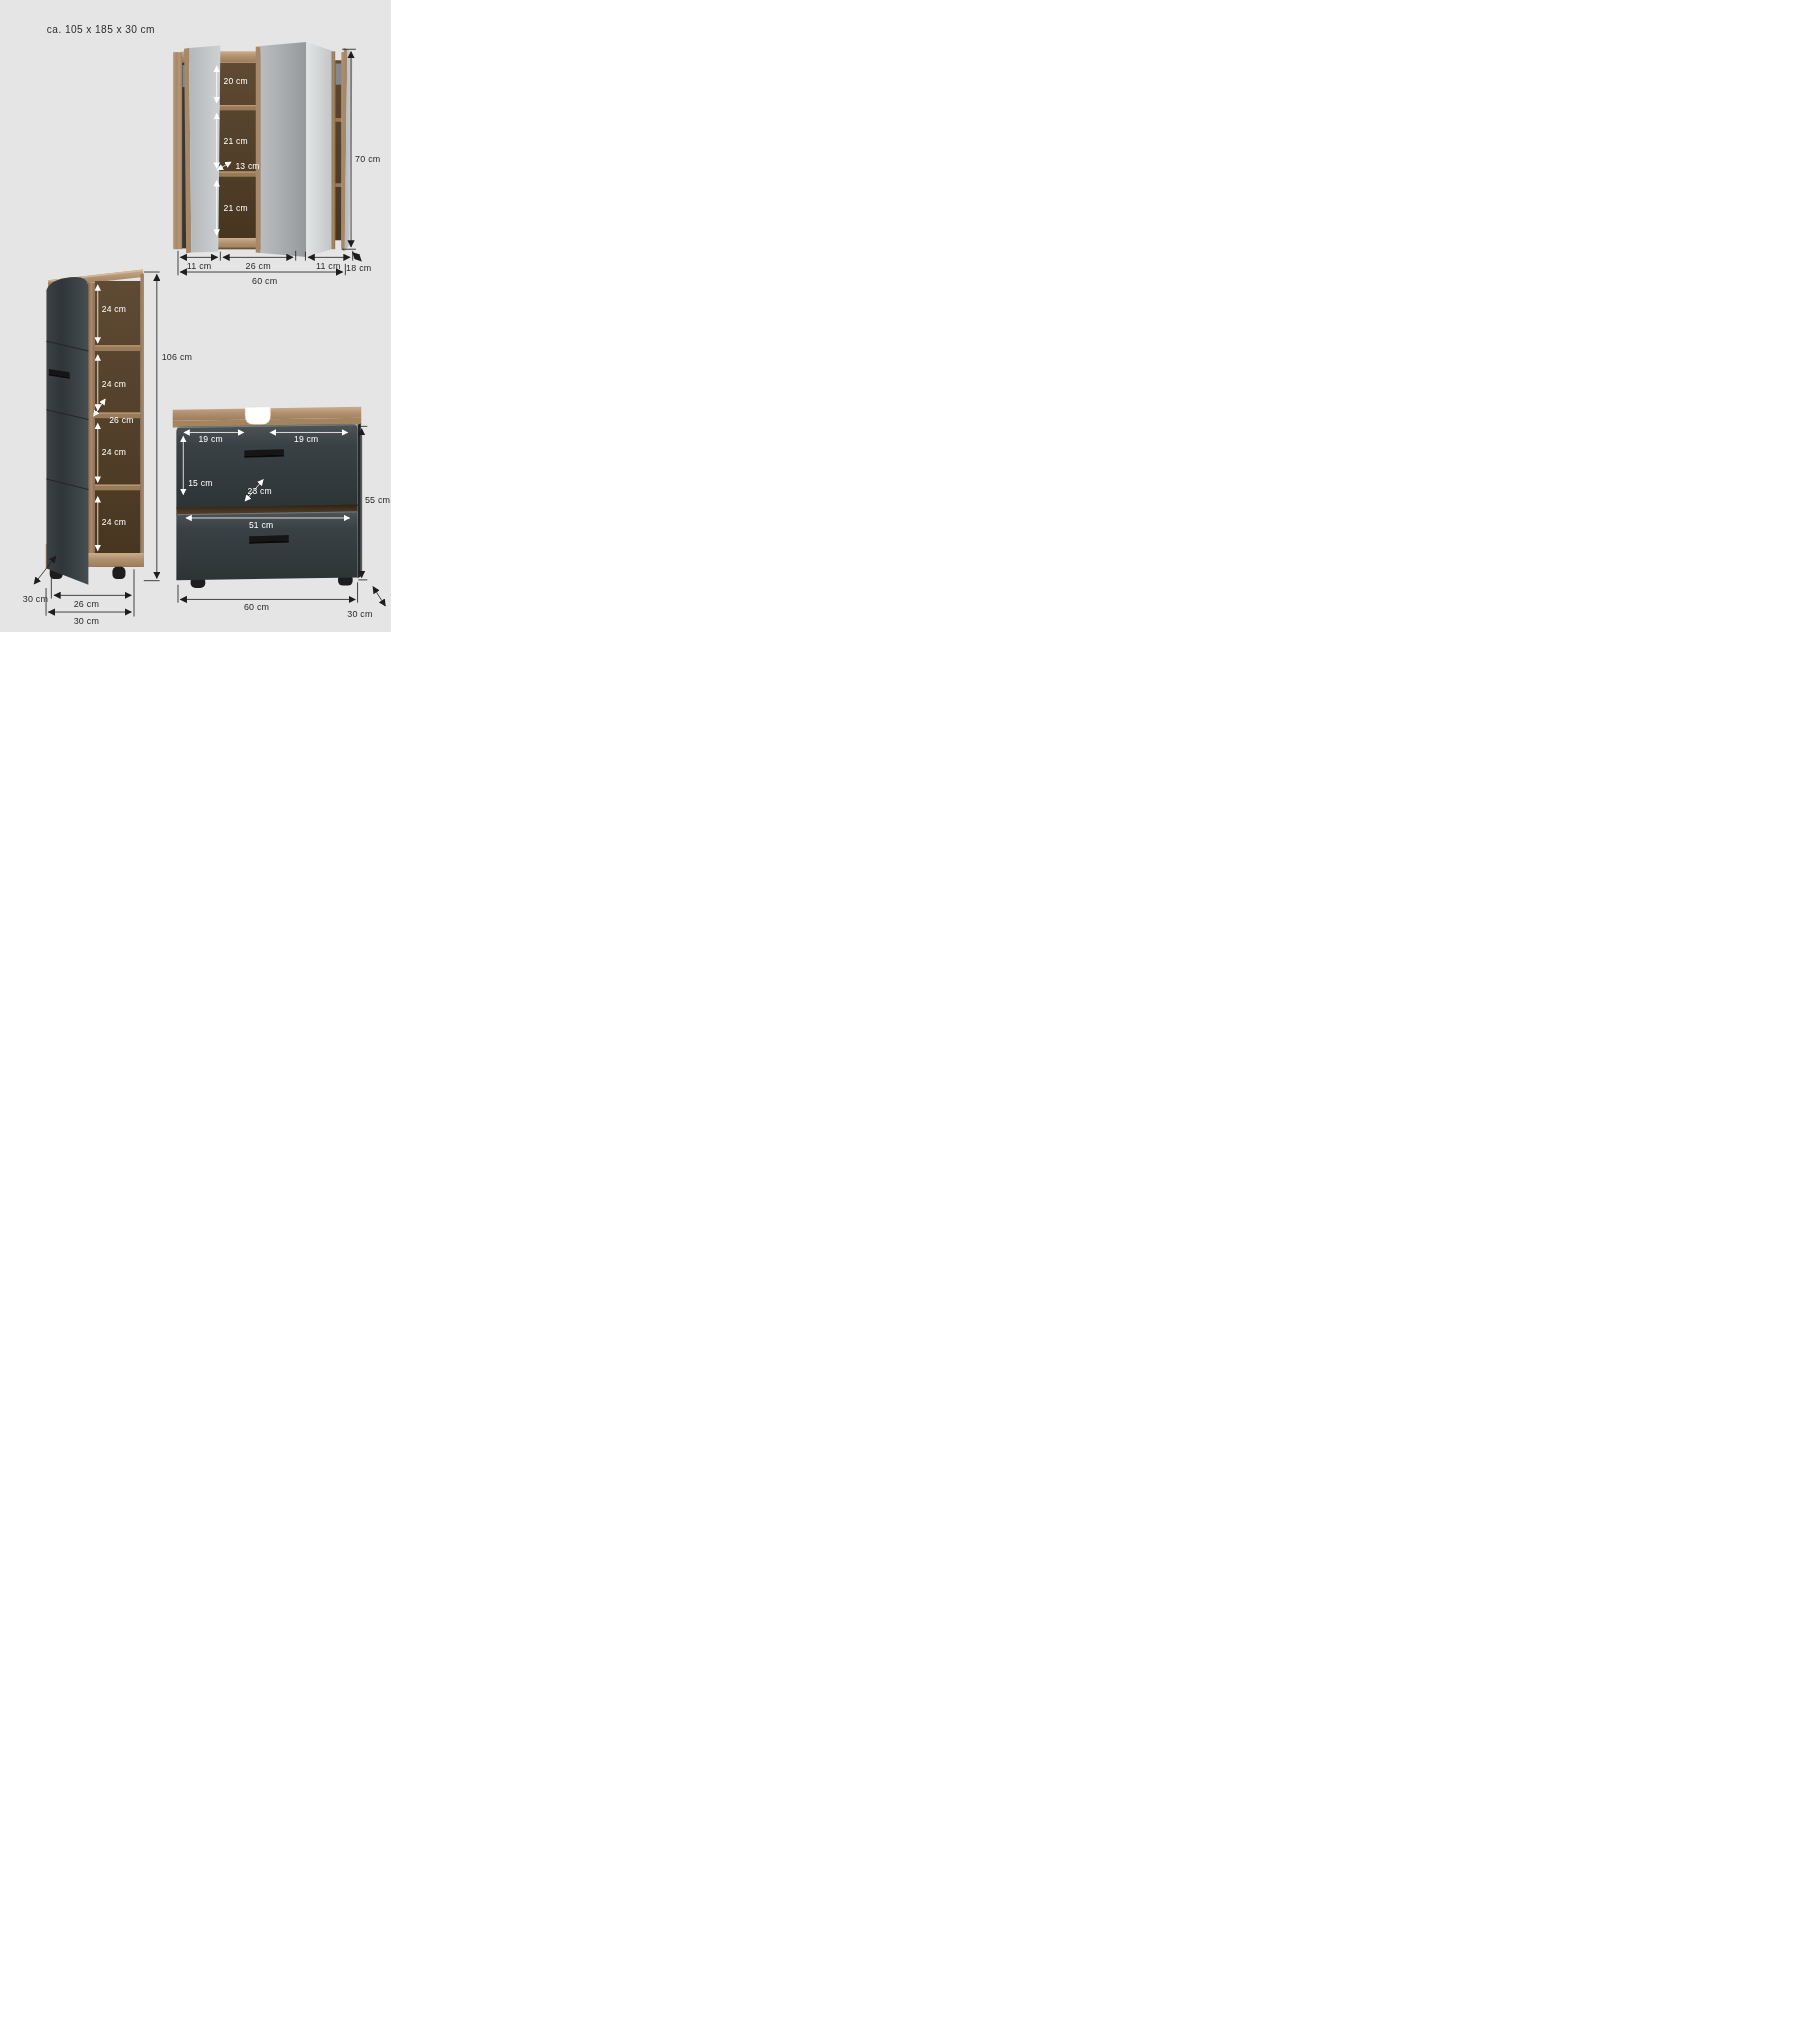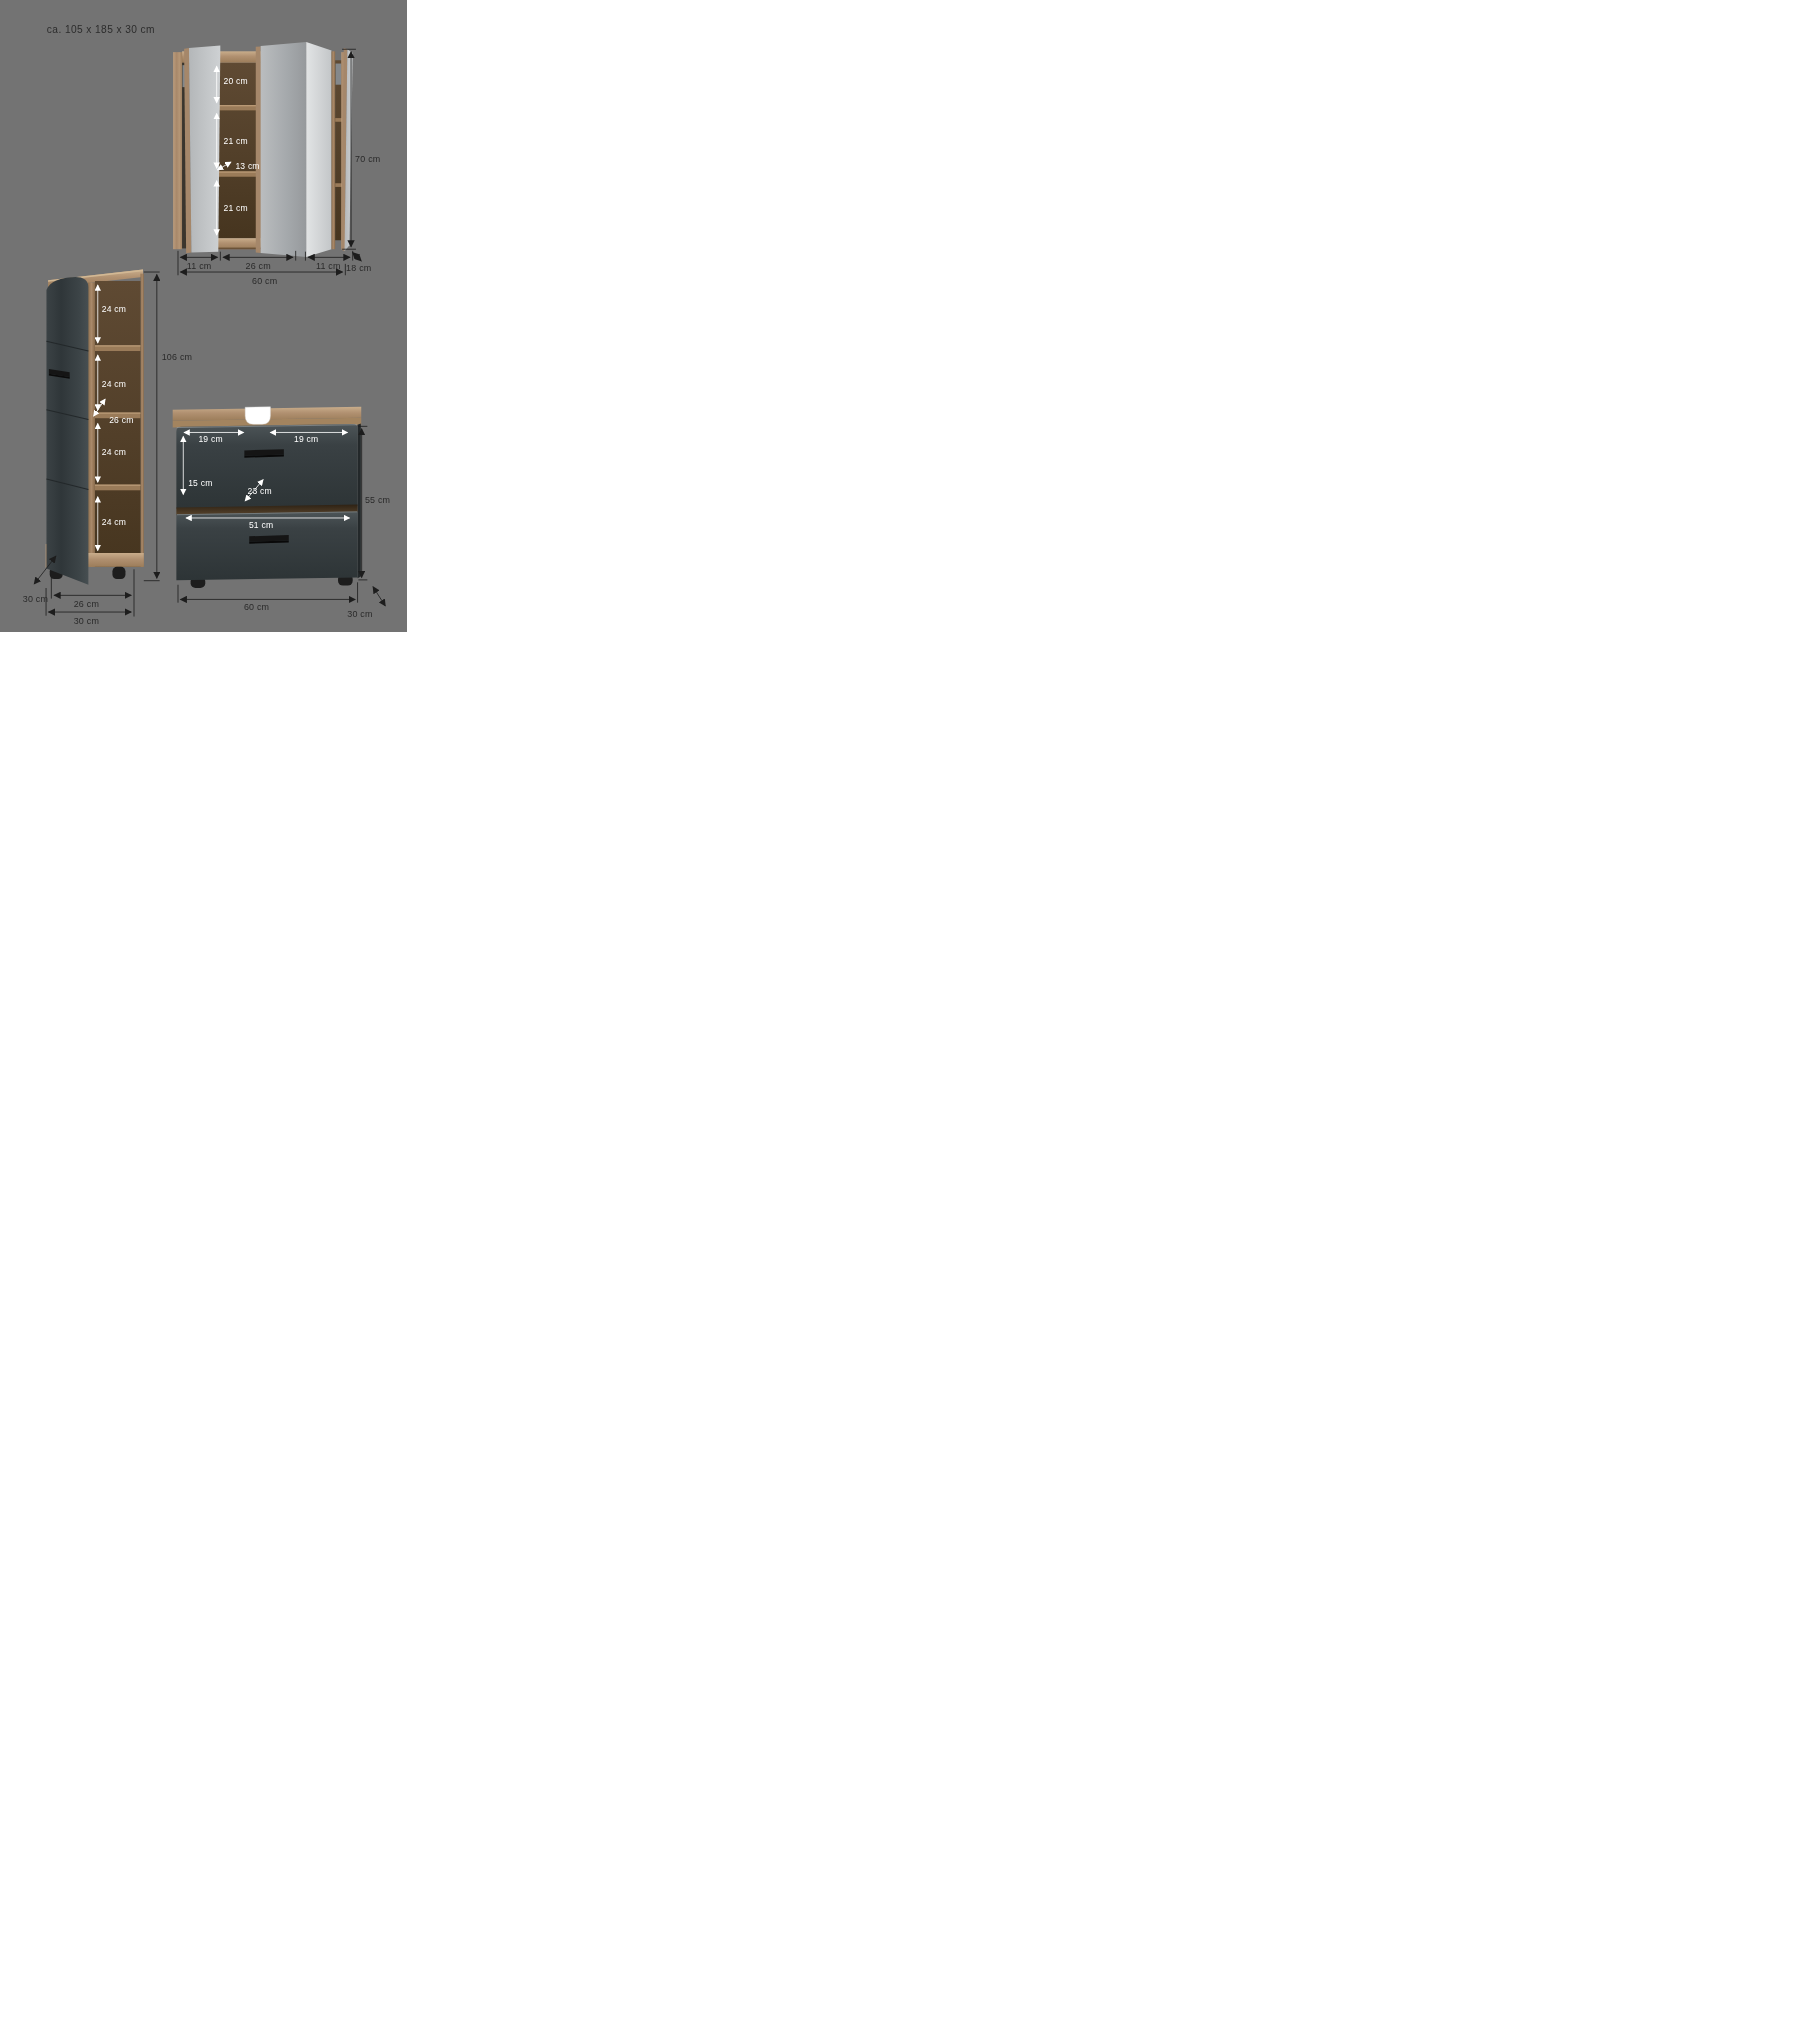--- a/index.html
+++ b/index.html
@@ -1,17 +1,17 @@
 <!DOCTYPE html>
 <html style="font-size:6.5px"><head>
 <meta charset="utf-8">
 <style>
   html,body{margin:0;padding:0;background:#ffffff;}
-  .canvas{position:relative;width:391px;height:632px;background:#737373;overflow:hidden;
-          font-family:"Liberation Sans",sans-serif;padding-left:16px;}
+  .canvas{position:relative;width:391px;height:632px;background:#e5e5e5;overflow:hidden;
+          font-family:"Liberation Sans",sans-serif;}
   svg{position:absolute;left:0;top:0;}
   text{font-family:"Liberation Sans",sans-serif;letter-spacing:.5px;}
   .dimB{fill:#2a2a2a;font-size:22px;}
   .dimW{fill:#ffffff;font-size:21px;}
   .title{fill:#2c2c2c;font-size:25px;letter-spacing:1px;}
 </style>
 </head>
 <body>
 
 <div class="canvas">

